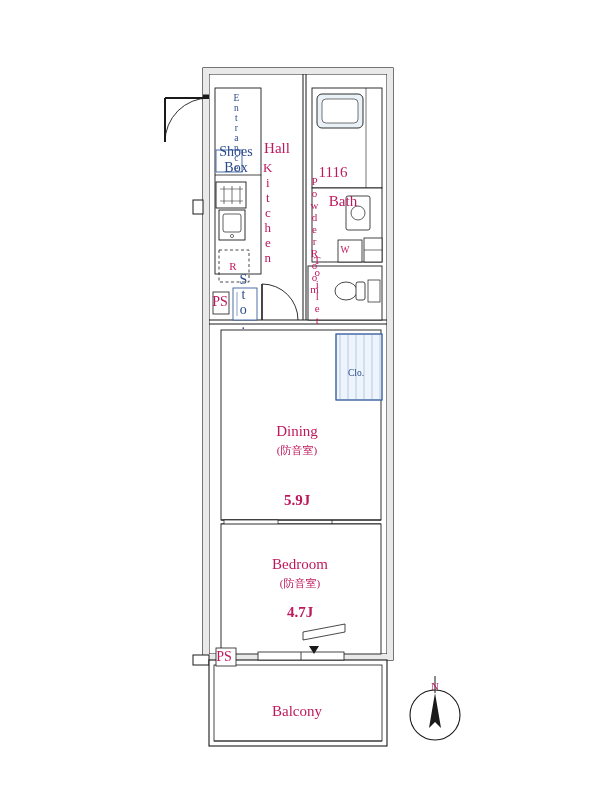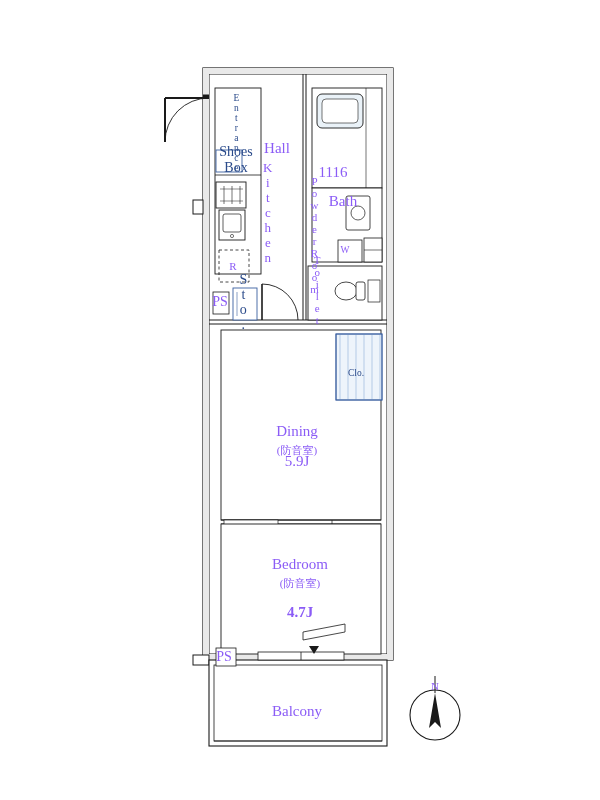--- a/index.html
+++ b/index.html
@@ -19,21 +19,21 @@
     position: absolute;
     left: 0; top: 0;
     width: 600px;
     height: 800px;
   }
   .lbl {
     position: absolute;
     text-align: center;
     line-height: 1.12;
     white-space: nowrap;
-    color: #8b5cf6;
+    color: #be185d;
     font-family: "Liberation Serif", serif;
   }
   .lbl.vert {
     writing-mode: vertical-rl;
     text-orientation: upright;
     white-space: nowrap;
   }
   .lbl.blue { color: #2a4a8a; }
   .room-name { font-size: 15px; }
   .room-sub  { font-size: 11px; }
@@ -166,20 +166,20 @@
     <div class="lbl room-name" style="left: 333px; top: 172px; transform: translate(-50%, -50%);">1116</div>
     <div class="lbl small vert" style="line-height: 1; left: 314px; top: 235px; transform: translate(-50%, -50%);">PowderRoom</div>
     <div class="lbl tiny2" style="left: 345px; top: 250px; transform: translate(-50%, -50%);">W</div>
     <div class="lbl small vert" style="left: 317px; top: 290px; transform: translate(-50%, -50%);">Toilet</div>
     <div class="lbl small" style="left: 233px; top: 266px; transform: translate(-50%, -50%);">R</div>
     <div class="lbl tiny" style="left: 220px; top: 302px; transform: translate(-50%, -50%);">PS</div>
     <div class="lbl tiny vert blue" style="left: 243px; top: 302px; transform: translate(-50%, -50%);">Sto.</div>
     <div class="lbl tiny2 blue" style="left: 356px; top: 373px; transform: translate(-50%, -50%);">Clo.</div>
     <div class="lbl room-name" style="left: 297px; top: 431px; transform: translate(-50%, -50%);">Dining</div>
     <div class="lbl room-sub" style="left: 297px; top: 450px; transform: translate(-50%, -50%);">(防音室)</div>
-    <div class="lbl room-area" style="left: 297px; top: 461px; transform: translate(-50%, -50%);">5.9J</div>
+    <div class="lbl room-area" style="left: 297px; top: 500px; transform: translate(-50%, -50%); font-weight: bold;">5.9J</div>
     <div class="lbl room-name" style="left: 300px; top: 564px; transform: translate(-50%, -50%);">Bedroom</div>
     <div class="lbl room-sub" style="left: 300px; top: 583px; transform: translate(-50%, -50%);">(防音室)</div>
     <div class="lbl room-area" style="left: 300px; top: 612px; transform: translate(-50%, -50%); font-weight: bold;">4.7J</div>
     <div class="lbl tiny" style="left: 224px; top: 657px; transform: translate(-50%, -50%);">PS</div>
     <div class="lbl room-name" style="left: 297px; top: 711px; transform: translate(-50%, -50%); text-align: center;">Balcony</div>
     <div class="lbl small" style="left: 435px; top: 686px; transform: translate(-50%, -50%);">N</div>
   </div>
 
 </body></html>

